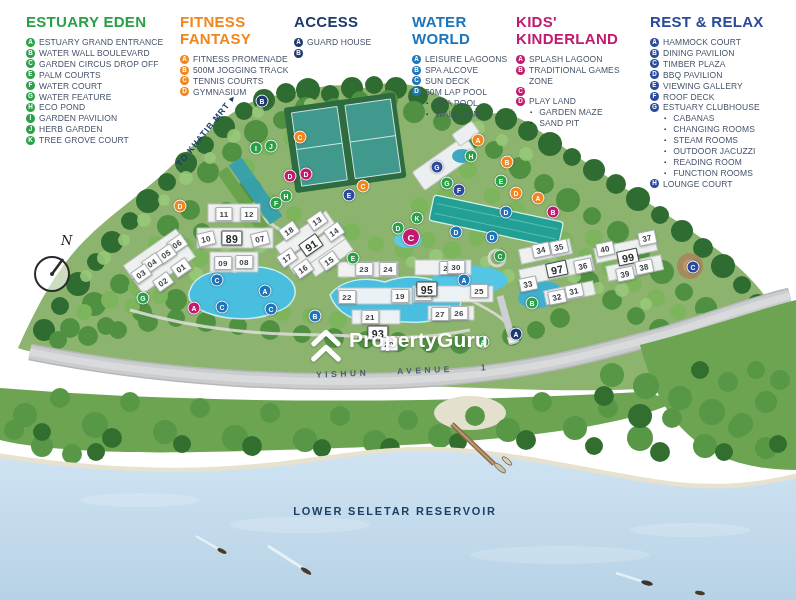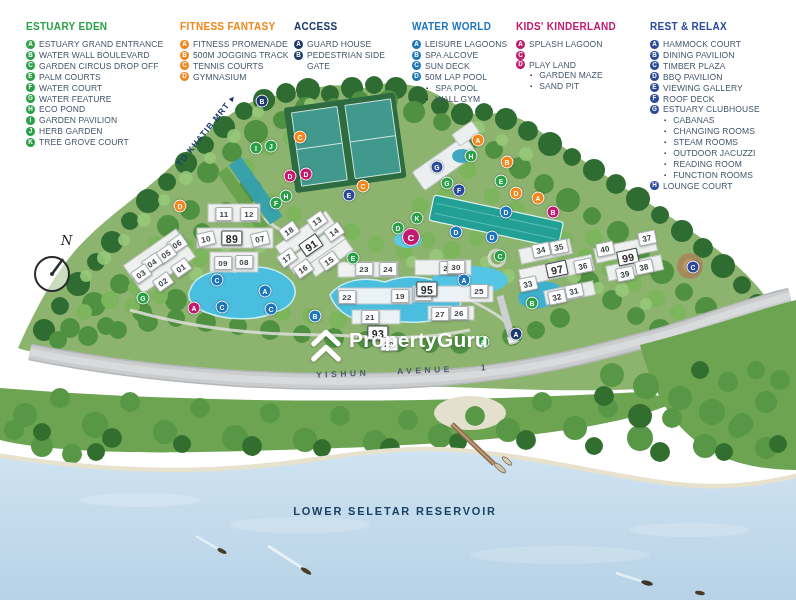--- a/index.html
+++ b/index.html
@@ -3,21 +3,21 @@
 <meta charset="utf-8">
 <style>
   html,body{margin:0;padding:0;background:#fff;}
   .stage{position:relative;width:796px;height:600px;background:#fff;overflow:hidden;
          font-family:"Liberation Sans",sans-serif;}
   svg.map-art{position:absolute;left:0;top:0;z-index:0;}
 
   
   .legend{position:absolute;left:0;top:13px;width:796px;height:170px;z-index:6;}
   .leg-col{position:absolute;top:0;}
-  .leg-title{font-size:10px;font-weight:bold;letter-spacing:.3px;margin:8px 0 7px 0;}
+  .leg-title{font-size:15px;font-weight:bold;letter-spacing:.3px;margin:0 0 7px 0;}
   .leg-item{display:flex;align-items:flex-start;gap:4px;font-size:8.5px;line-height:10.9px;
             color:#44546a;font-weight:500;letter-spacing:.1px;}
   .leg-item .badge{flex:0 0 auto;width:9px;height:9px;border-radius:50%;color:#fff;
             font-size:6.3px;font-weight:bold;display:flex;align-items:center;justify-content:center;
             margin-top:.6px;}
   .leg-item.sub{padding-left:14px;}
   .leg-item.sub::before{content:"▪";font-size:6px;line-height:10.9px;margin-right:3px;color:#2e2e2e;}
 
   
   .bldg{position:absolute;z-index:3;background:#fdfdfd;border:1px solid #a9adb2;
@@ -486,21 +486,20 @@
         </div>
       </div>
       <div class="leg-col" style="left: 294px; width: 112px;">
         <div class="leg-title" style="color: rgb(28, 58, 107);">ACCESS</div>
         <div class="leg-item">
           <span class="badge" style="background: rgb(28, 58, 107);">A</span>
           <span>GUARD HOUSE</span>
         </div>
         <div class="leg-item">
           <span class="badge" style="background: rgb(28, 58, 107);">B</span>
-          <span>PEDESTRIAN SIDE GATE</span>
         </div>
       </div>
       <div class="leg-col" style="left: 412px; width: 108px;">
         <div class="leg-title" style="color: rgb(29, 118, 187);">WATER WORLD</div>
         <div class="leg-item">
           <span class="badge" style="background: rgb(29, 118, 187);">A</span>
           <span>LEISURE LAGOONS</span>
         </div>
         <div class="leg-item">
           <span class="badge" style="background: rgb(29, 118, 187);">B</span>
@@ -519,20 +518,24 @@
         </div>
         <div class="leg-item sub">
           <span>WALL GYM</span>
         </div>
       </div>
       <div class="leg-col" style="left: 516px; width: 124px;">
         <div class="leg-title" style="color: rgb(193, 26, 110);">KIDS' KINDERLAND</div>
         <div class="leg-item">
           <span class="badge" style="background: rgb(193, 26, 110);">A</span>
           <span>SPLASH LAGOON</span>
+        </div>
+        <div class="leg-item">
+          <span class="badge" style="background: rgb(193, 26, 110);">B</span>
+          <span>TRADITIONAL GAMES ZONE</span>
         </div>
         <div class="leg-item">
           <span class="badge" style="background: rgb(193, 26, 110);">C</span>
         </div>
         <div class="leg-item">
           <span class="badge" style="background: rgb(193, 26, 110);">D</span>
           <span>PLAY LAND</span>
         </div>
         <div class="leg-item sub">
           <span>GARDEN MAZE</span>

